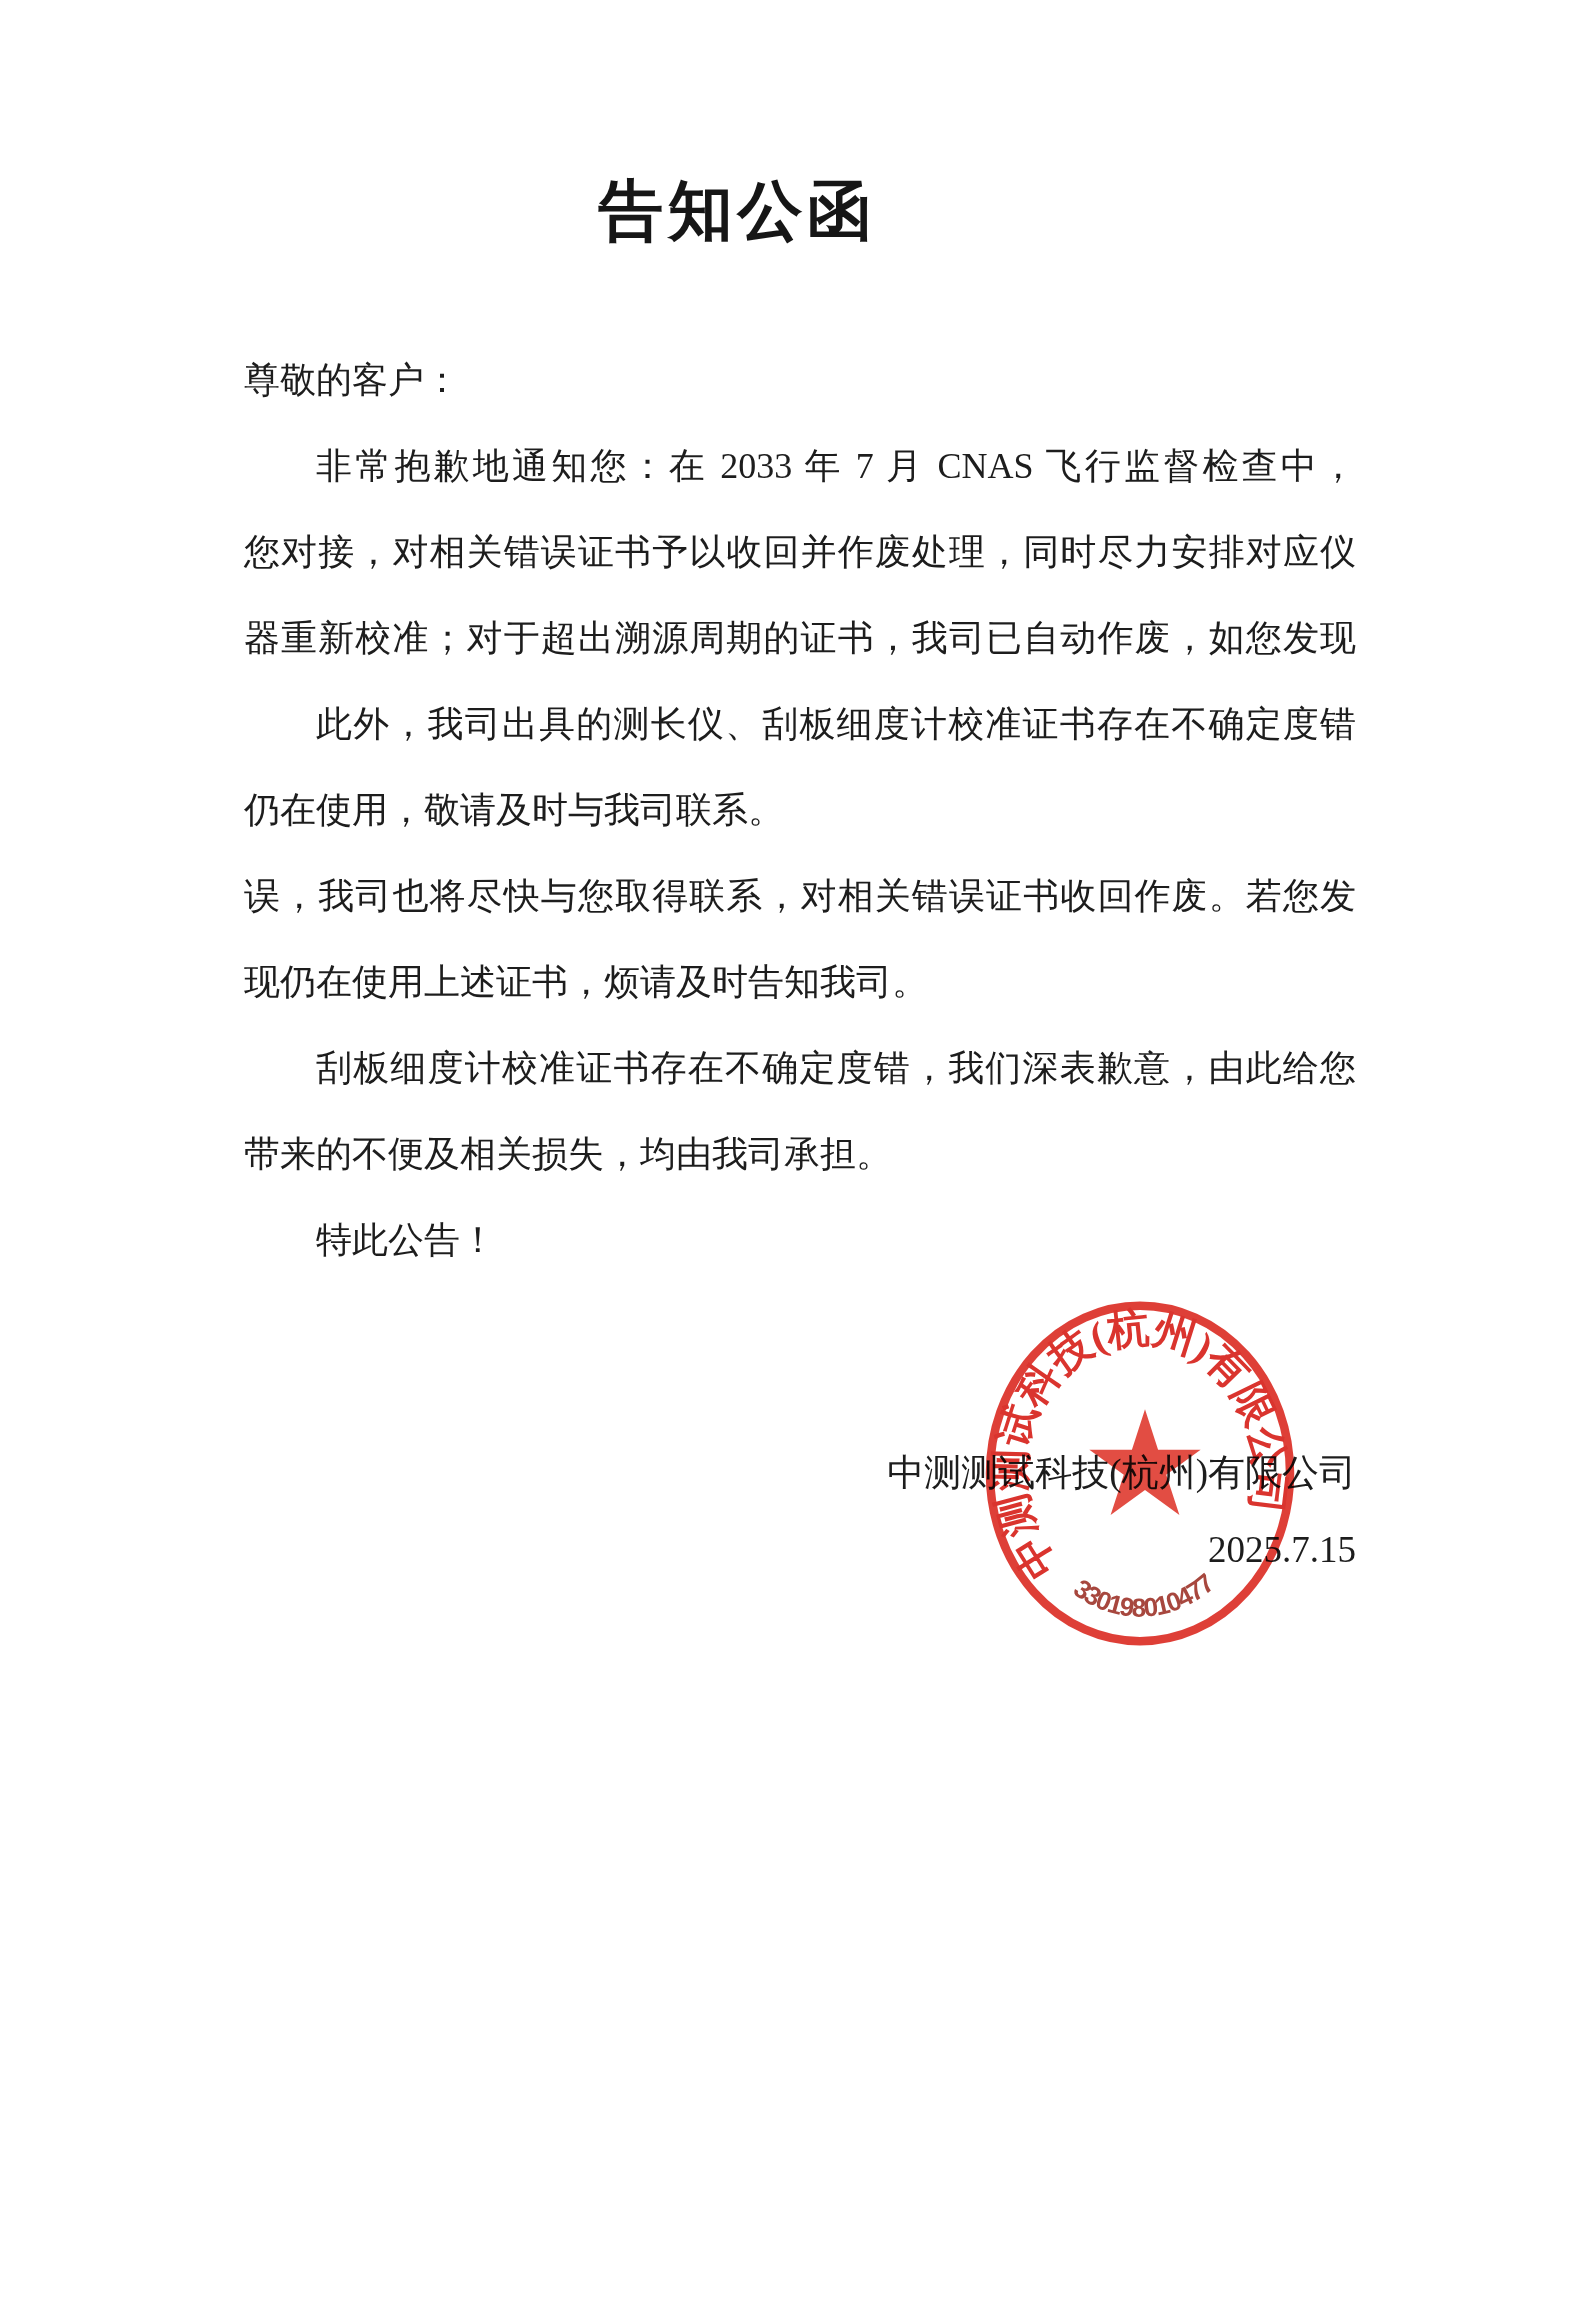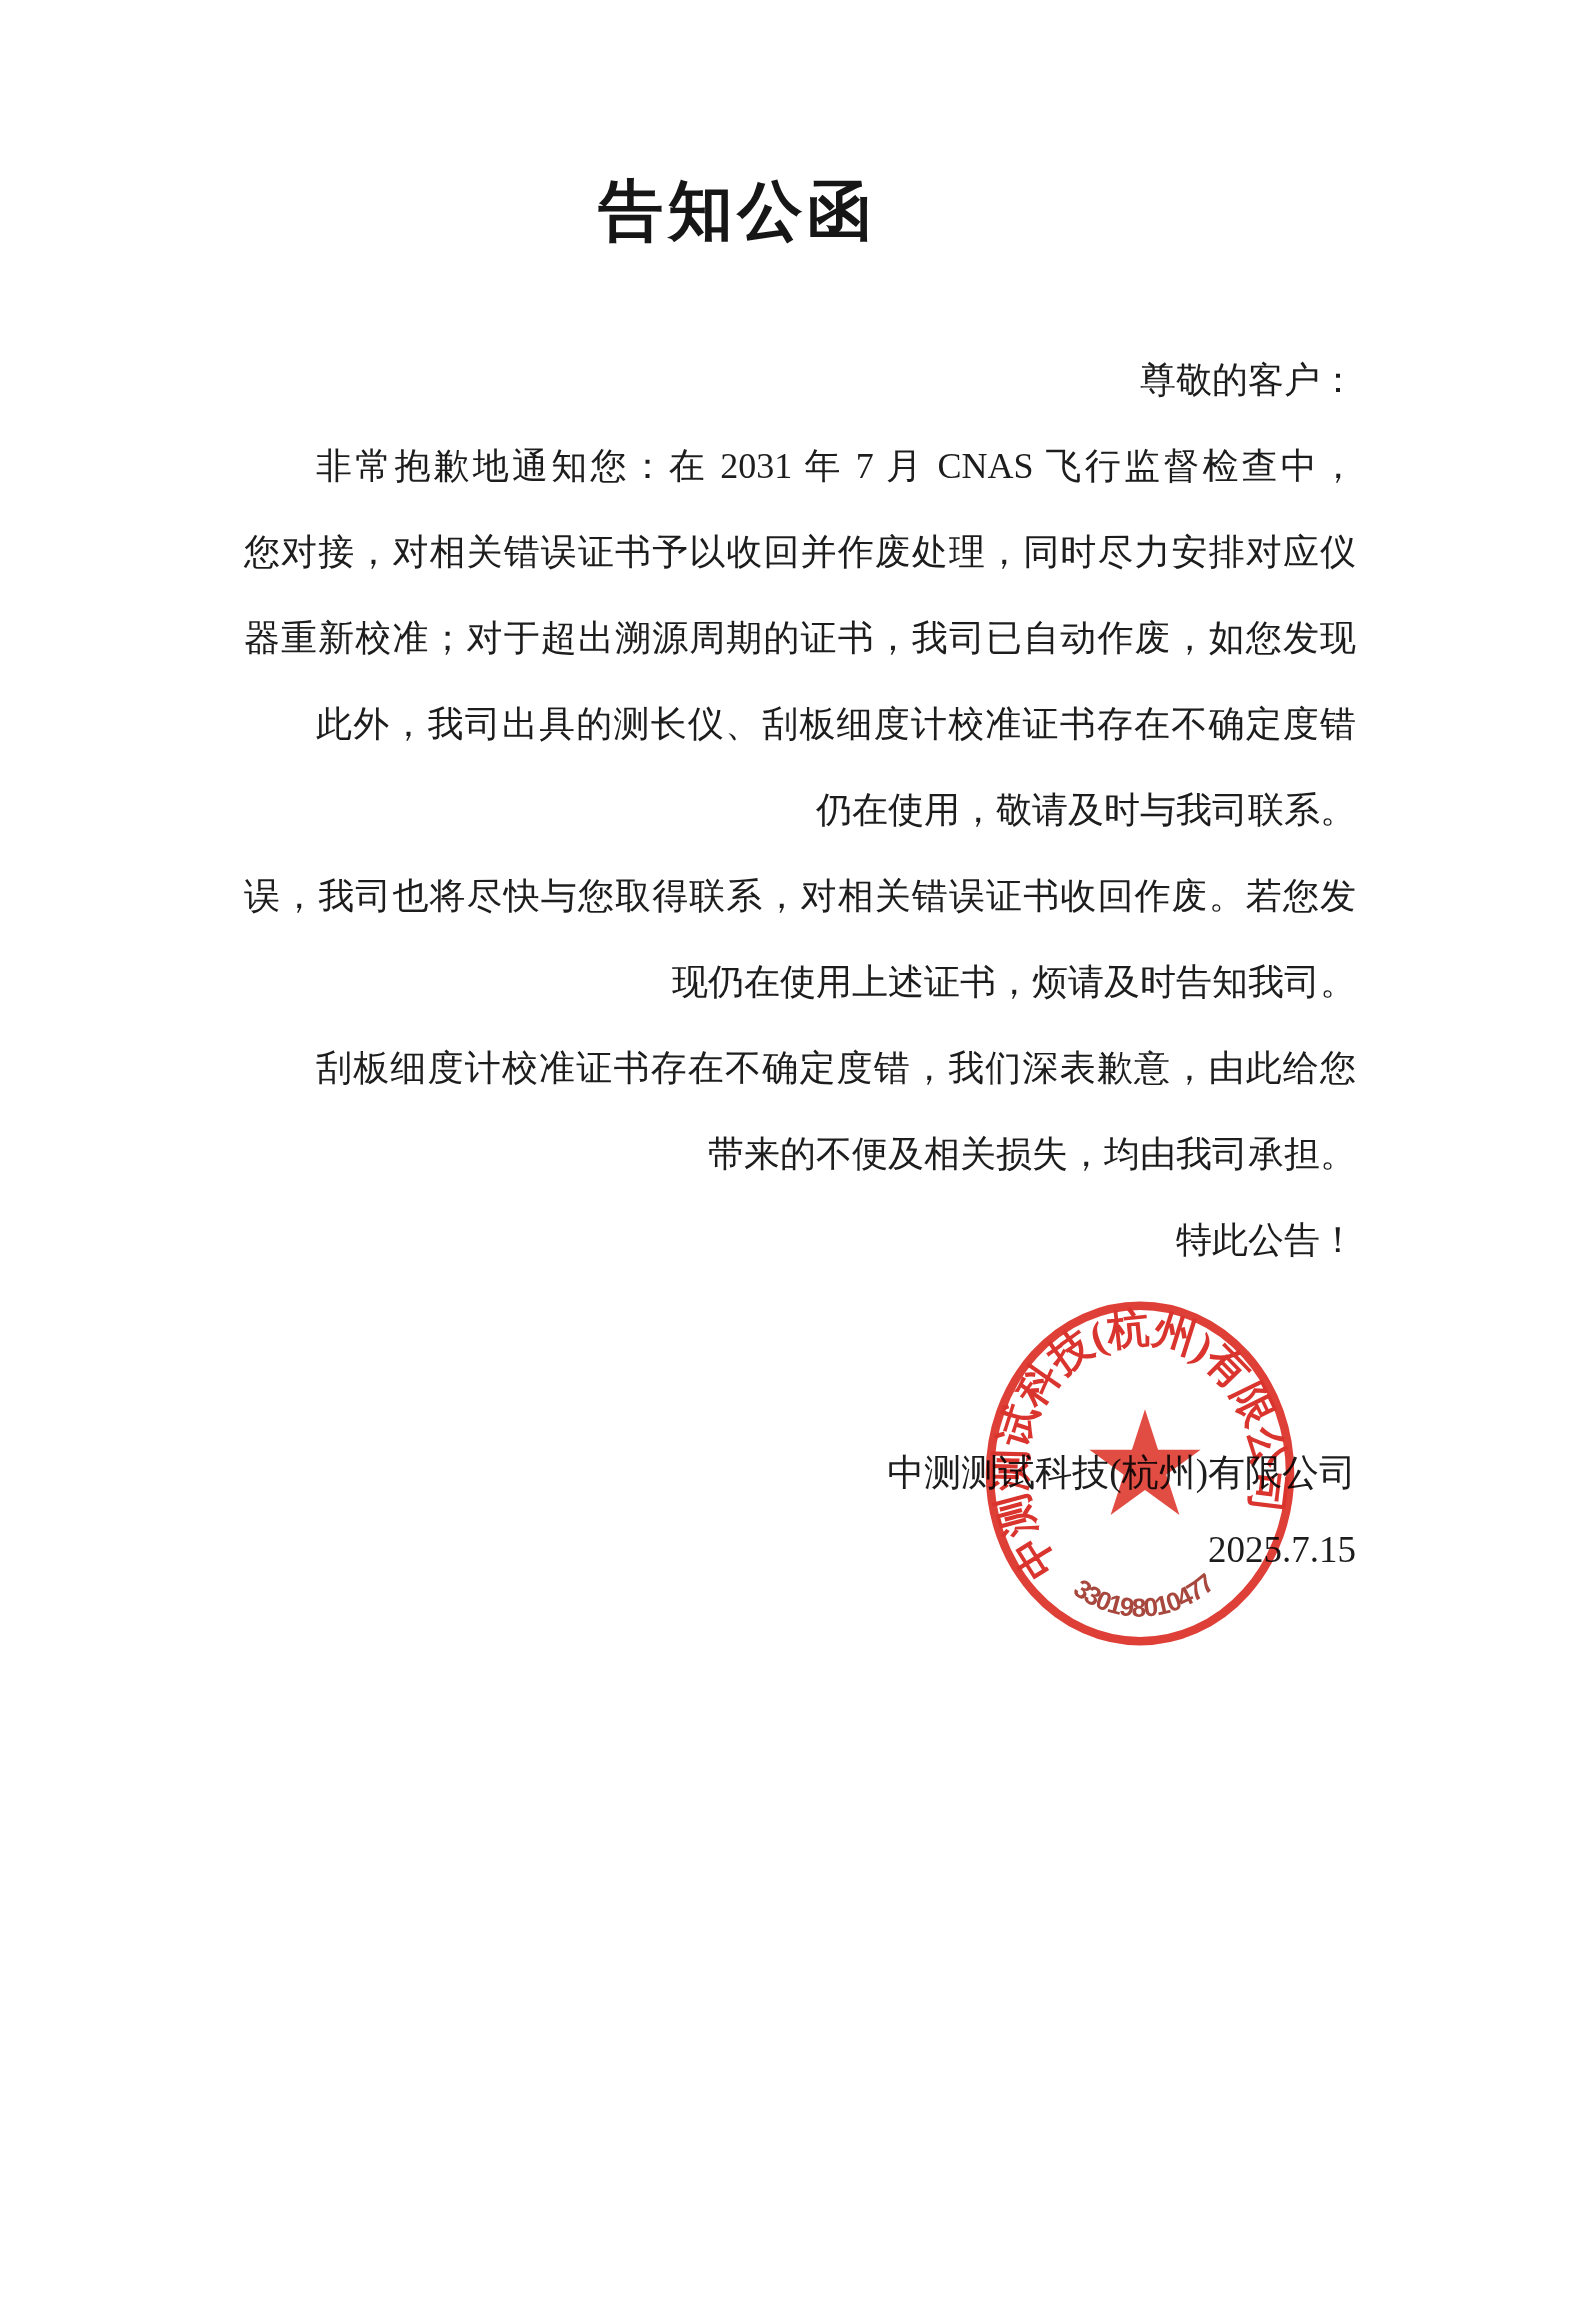--- a/index.html
+++ b/index.html
@@ -28,21 +28,21 @@
   .body-block {
     position: absolute;
     left: 244px;
     top: 337px;
     width: 1112px;
     font-size: 36px;
   }
   .line {
     height: 86px;
     line-height: 86px;
-    text-align: right;
+    text-align: left;
     white-space: pre-wrap;
   }
   .line.indent { text-indent: 72px; }
   .line.just {
     text-align: justify;
     text-align-last: justify;
   }
   .signature {
     position: absolute;
     left: 244px;
@@ -80,21 +80,21 @@
 </head>
 <body>
 
 <div class="page">
 
   <h1 class="title">告知公函</h1>
 
   <div class="body-block">
     <div class="line">尊敬的客户：</div>
     <div>
-        <div class="line indent just">非常抱歉地通知您：在 2031 年 7 月 CNAS 飞行监督检查中，</div>
+        <div class="line indent just">非常抱歉地通知您：在 2033 年 7 月 CNAS 飞行监督检查中，</div>
         <div class="line just">您对接，对相关错误证书予以收回并作废处理，同时尽力安排对应仪</div>
         <div class="line just">器重新校准；对于超出溯源周期的证书，我司已自动作废，如您发现</div>
         <div class="line indent just">此外，我司出具的测长仪、刮板细度计校准证书存在不确定度错</div>
         <div class="line">仍在使用，敬请及时与我司联系。</div>
         <div class="line just">误，我司也将尽快与您取得联系，对相关错误证书收回作废。若您发</div>
         <div class="line">现仍在使用上述证书，烦请及时告知我司。</div>
         <div class="line indent just">刮板细度计校准证书存在不确定度错，我们深表歉意，由此给您</div>
         <div class="line">带来的不便及相关损失，均由我司承担。</div>
         <div class="line indent">特此公告！</div>
       </div>

